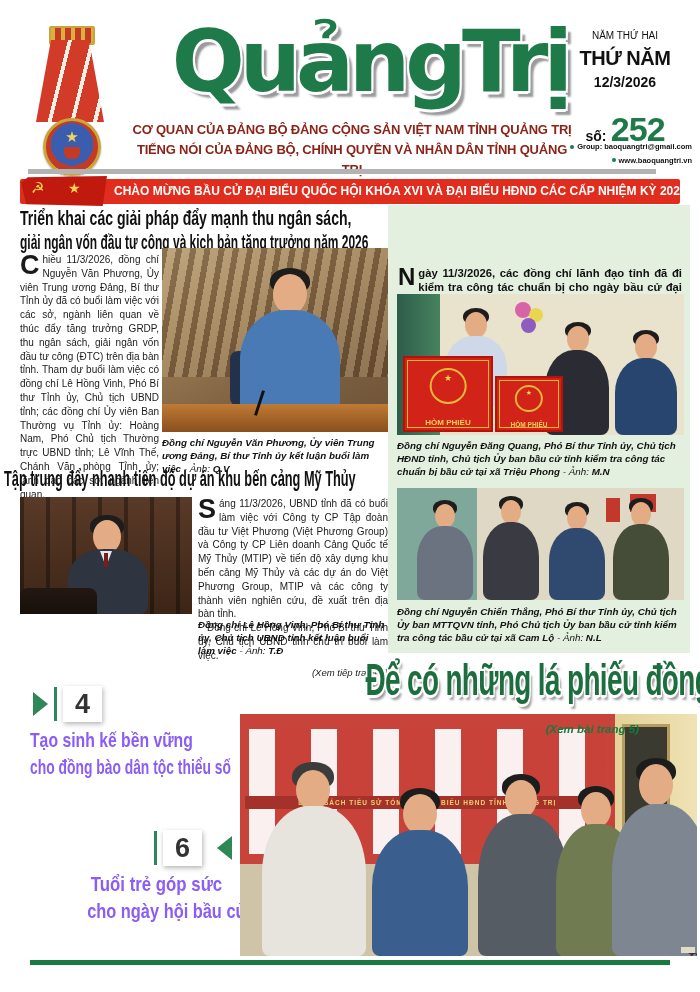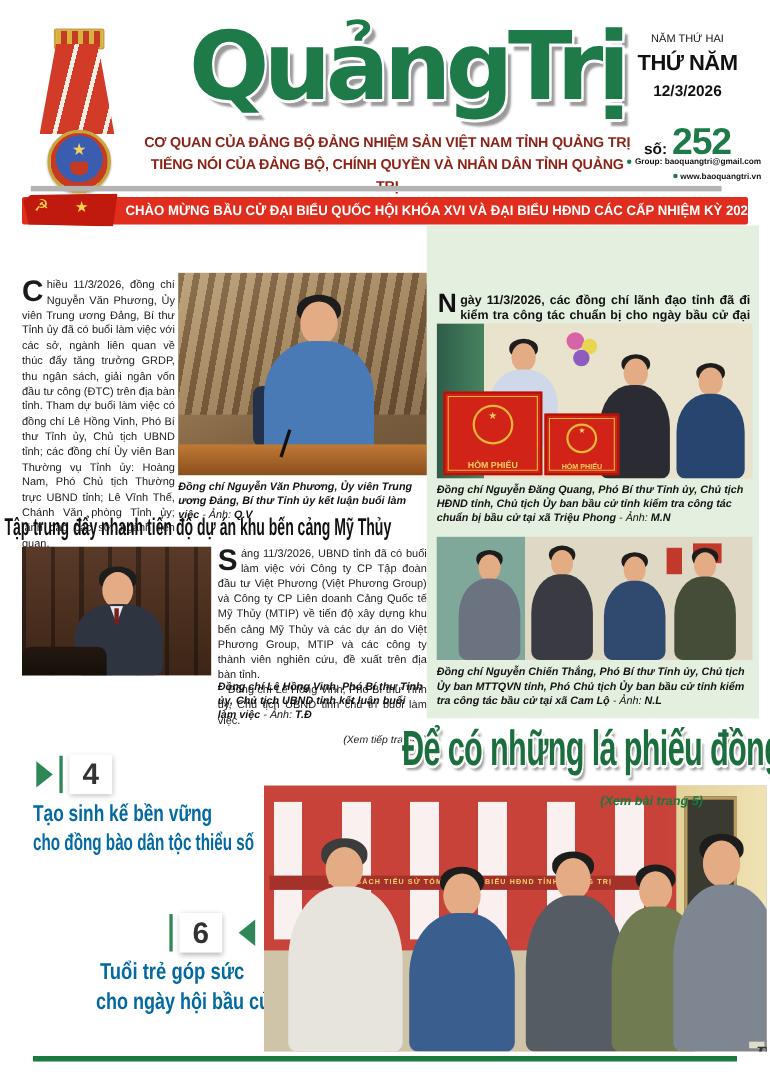--- a/index.html
+++ b/index.html
@@ -130,21 +130,21 @@
   .photo5 .ovl{right:2px;bottom:3px;max-width:290px;background:rgba(245,240,215,.82);padding:3px 7px;
       text-align:right;font-size:9.5px;font-weight:bold;font-style:italic;color:#333;line-height:1.3;}
 
   
   .badge{position:absolute;display:flex;align-items:center;}
   .chev-r{width:0;height:0;border-top:12px solid transparent;border-bottom:12px solid transparent;border-left:15px solid #2f8757;}
   .chev-l{width:0;height:0;border-top:12px solid transparent;border-bottom:12px solid transparent;border-right:15px solid #2f8757;}
   .vbar{width:3px;height:34px;background:#2f8757;margin:0 6px;}
   .numbox{background:#fff;box-shadow:1px 2px 5px rgba(0,0,0,.3);font-size:27px;font-weight:bold;
       color:#333;padding:0 12px;line-height:36px;}
-  .teaser{position:absolute;font-weight:bold;color:#0369a1;}
+  .teaser{position:absolute;font-weight:bold;color:#8b5cf6;}
   .teaser .tl{display:block;white-space:nowrap;height:27px;}
   .teaser .tl span{display:inline-block;font-size:21px;transform-origin:0 50%;}
   .teaser.rt .tl span{transform-origin:100% 50%;}
   .teaser.rt{text-align:right;}
 
   
   .feature-h{position:absolute;left:235px;top:654px;width:462px;text-align:center;white-space:nowrap;}
   .feature-h span{display:inline-block;font-size:45px;font-weight:bold;color:#1d6e3f;letter-spacing:-1px;
       transform:scaleX(.62);transform-origin:50% 50%;
       text-shadow:-2px -2px 0 #fff,2px -2px 0 #fff,-2px 2px 0 #fff,2px 2px 0 #fff,0 3px 0 #fff,0 -3px 0 #fff,4px 5px 3px rgba(0,0,0,.4);}
@@ -177,34 +177,38 @@
       <span class="num">252</span>
     </div>
   </div>
 
   <div class="contact">
     <div><span class="dot"></span><span>Group: baoquangtri@gmail.com</span></div>
     <div><span class="dot"></span><span>www.baoquangtri.vn</span></div>
   </div>
 
   <div class="subtitles">
-    <div>CƠ QUAN CỦA ĐẢNG BỘ ĐẢNG NHIỆM SẢN VIỆT NAM TỈNH QUẢNG TRỊ</div>
+    <div>CƠ QUAN CỦA ĐẢNG BỘ ĐẢNG CỘNG SẢN VIỆT NAM TỈNH QUẢNG TRỊ</div>
     <div>TIẾNG NÓI CỦA ĐẢNG BỘ, CHÍNH QUYỀN VÀ NHÂN DÂN TỈNH QUẢNG TRỊ</div>
   </div>
 
   <div class="gray-bar"></div>
 
   <div class="banner">
     <div class="flag">
       <span class="hs">☭</span>
       <span class="st">★</span>
     </div>
     <div class="btxt">CHÀO MỪNG BẦU CỬ ĐẠI BIỂU QUỐC HỘI KHÓA XVI VÀ ĐẠI BIỂU HĐND CÁC CẤP NHIỆM KỲ 2026-2031</div>
   </div>
 
+  <div class="h1-wrap">
+    <div class="hline l1"><span>Triển khai các giải pháp đẩy mạnh thu ngân sách,</span></div>
+    <div class="hline l2"><span>giải ngân vốn đầu tư công và kịch bản tăng trưởng năm 2026</span></div>
+  </div>
 
   <div class="col1 bodycol">
     <p style="margin:0;">
       <span class="dropcap">C</span><span>hiều 11/3/2026, đồng chí Nguyễn Văn Phương, Ủy viên Trung ương Đảng, Bí thư Tỉnh ủy đã có buổi làm việc với các sở, ngành liên quan về thúc đẩy tăng trưởng GRDP, thu ngân sách, giải ngân vốn đầu tư công (ĐTC) trên địa bàn tỉnh. Tham dự buổi làm việc có đồng chí Lê Hồng Vinh, Phó Bí thư Tỉnh ủy, Chủ tịch UBND tỉnh; các đồng chí Ủy viên Ban Thường vụ Tỉnh ủy: Hoàng Nam, Phó Chủ tịch Thường trực UBND tỉnh; Lê Vĩnh Thế, Chánh Văn phòng Tỉnh ủy; lãnh đạo các sở, ngành liên quan.</span>
     </p>
     <div class="cont">(Xem tiếp trang 2)</div>
   </div>
 
   <div class="photo photo1">
     <div class="streaks"></div>

